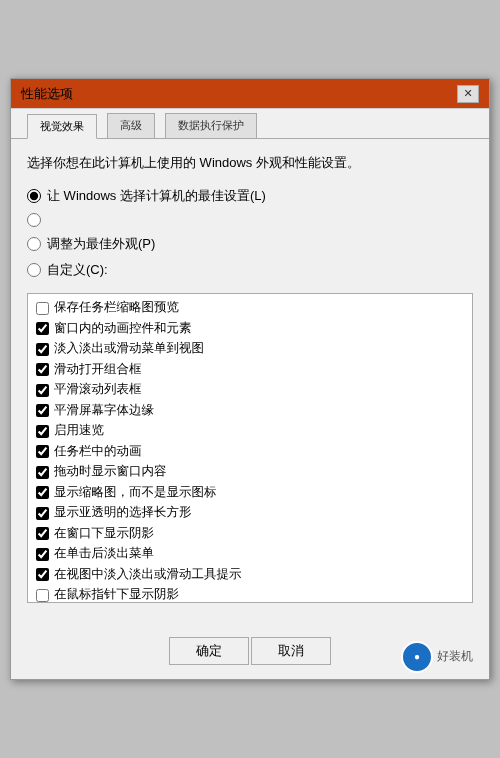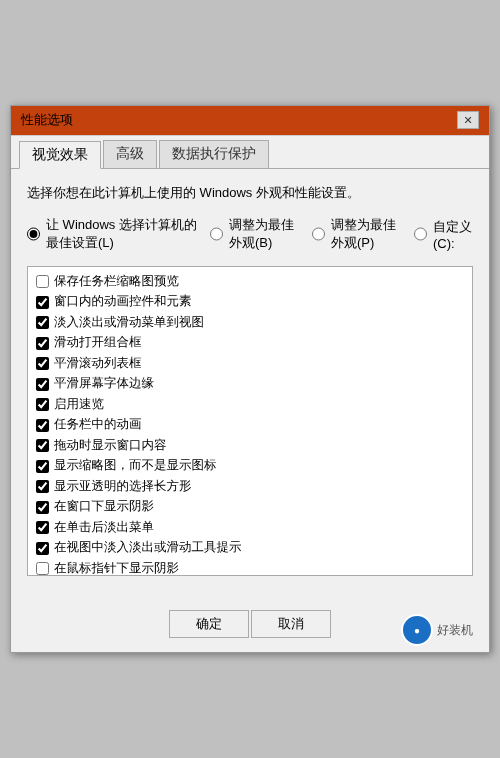--- a/index.html
+++ b/index.html
@@ -62,26 +62,27 @@
     .tabs {
       display: flex;
       background: #f0f0f0;
       border-bottom: 1px solid #aaa;
       padding: 4px 8px 0 8px;
       gap: 2px;
     }
 
     .tab {
       padding: 4px 12px;
-      font-size: 14px;
+      font-size: 11px;
       cursor: pointer;
       border: 1px solid #aaa;
       border-bottom: none;
       background: #e0e0e0;
       color: #333;
+      margin-left: 8px;
     }
 
     .tab.active {
       background: #f0f0f0;
       border-bottom: 1px solid #f0f0f0;
       color: #000;
       position: relative;
       top: 1px;
     }
 
@@ -91,21 +92,21 @@
 
     .description {
       font-size: 13px;
       color: #000;
       margin-bottom: 14px;
       line-height: 1.5;
     }
 
     .radio-group {
       display: flex;
-      flex-direction: row;
+      flex-direction: column;
       gap: 8px;
       margin-bottom: 14px;
     }
 
     .radio-item {
       display: flex;
       align-items: center;
       gap: 6px;
       cursor: pointer;
     }
@@ -222,21 +223,20 @@
   <div class="content">
     <div class="description">选择你想在此计算机上使用的 Windows 外观和性能设置。</div>
 
     <div class="radio-group">
       <label class="radio-item">
         <input type="radio" name="perf" checked="" style="">
         <label>让 Windows 选择计算机的最佳设置(L)</label>
       </label>
       <label class="radio-item">
         <input type="radio" name="perf" style="">
-        <label>调整为最佳外观(B)</label>
       </label>
       <label class="radio-item">
         <input type="radio" name="perf" style="">
         <label>调整为最佳外观(P)</label>
       </label>
       <label class="radio-item">
         <input type="radio" name="perf" style="">
         <label>自定义(C):</label>
       </label>
     </div>

